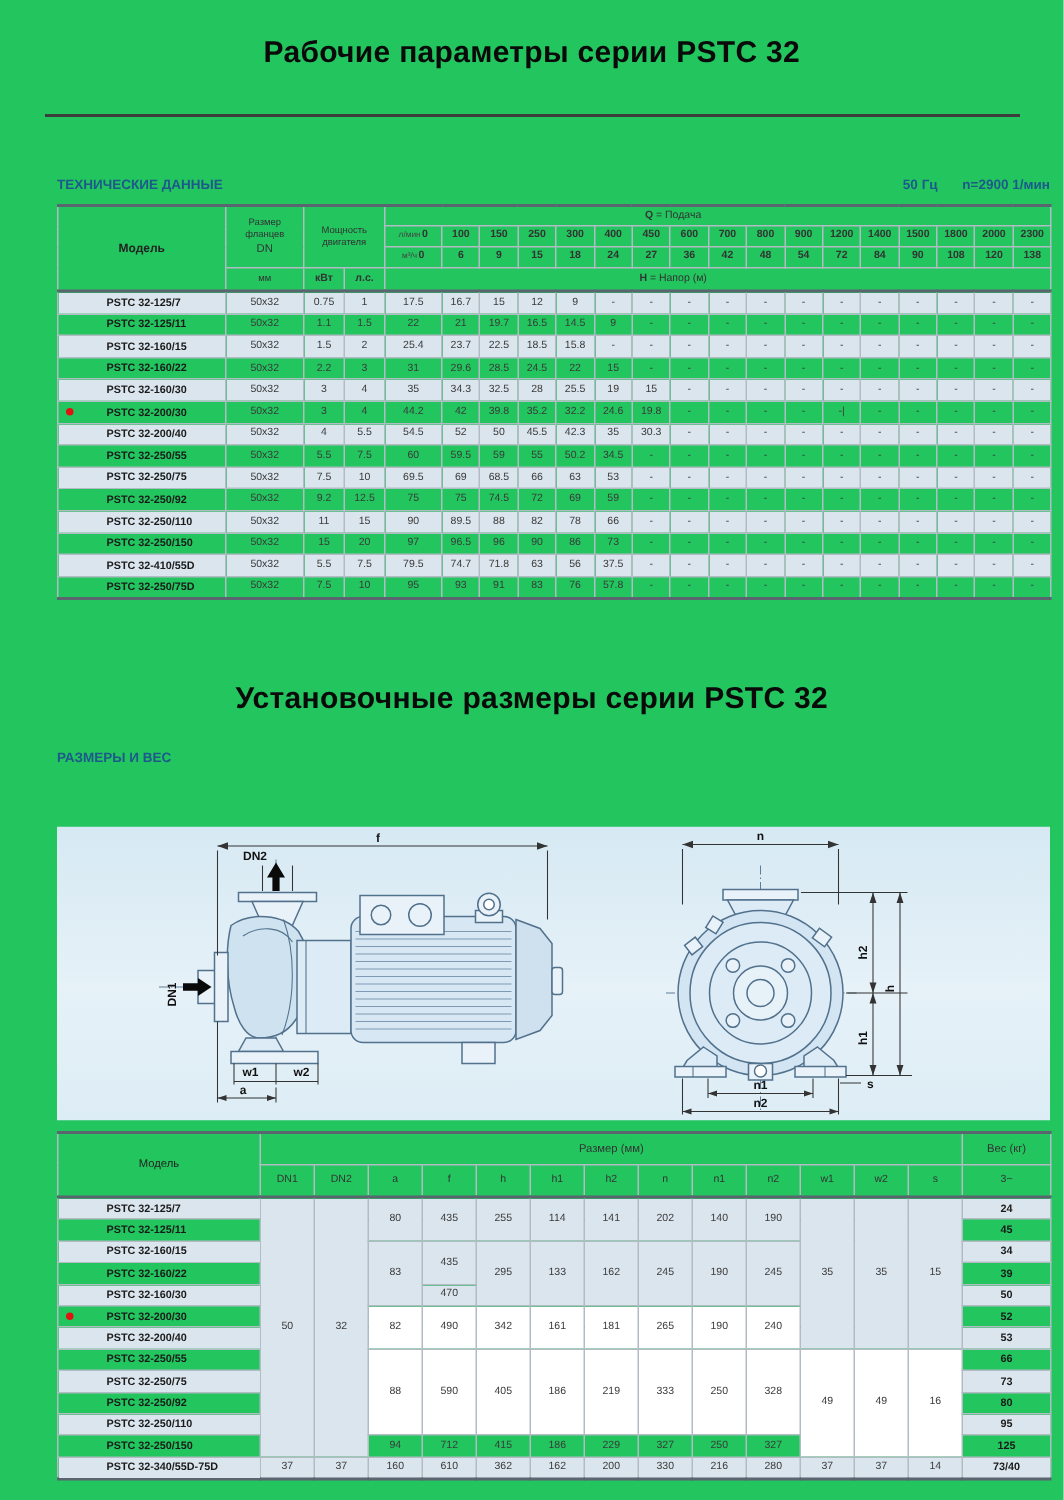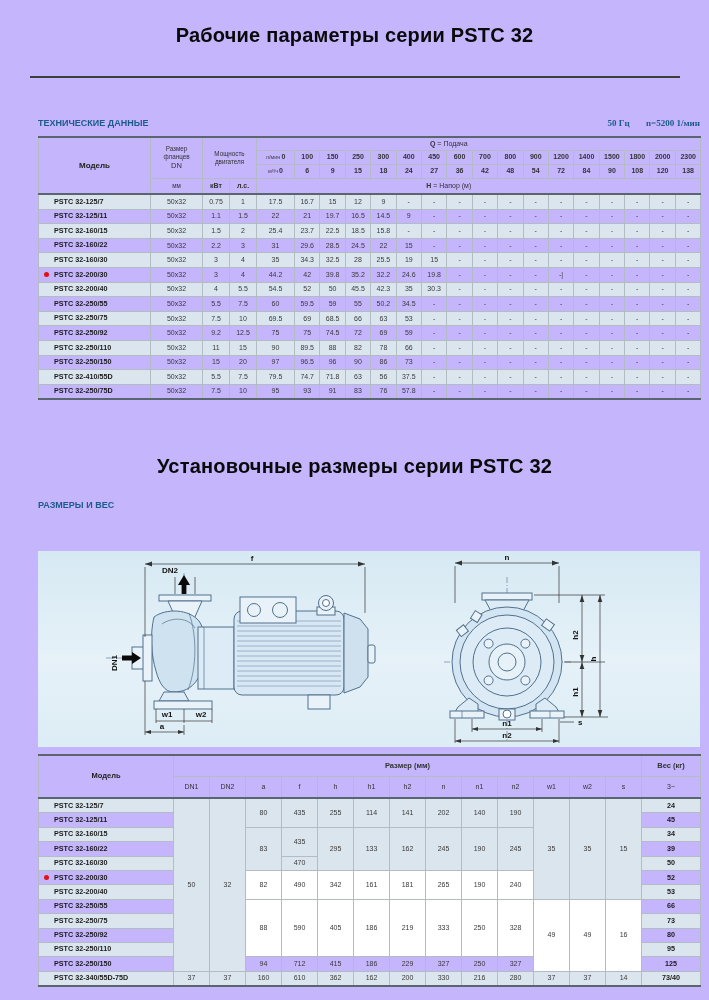--- a/index.html
+++ b/index.html
@@ -1,48 +1,48 @@
 <!DOCTYPE html>
 <html><head>
 <meta charset="utf-8">
 <style>
   html,body{margin:0;padding:0;background:#e8e8e8;}
-  .page{position:relative;width:709px;height:1000px;background:#c4b5fd;overflow:hidden;
+  .page{position:relative;width:709px;height:1000px;background:#22c55e;overflow:hidden;
         font-family:"Liberation Sans",sans-serif;color:#333;}
   .title{position:absolute;left:0;width:100%;text-align:center;font-weight:bold;
          font-size:20px;color:#0a0a0a;letter-spacing:0.2px;}
   .t-main{top:24px;}
   .t-dims{top:455px;}
   .rule{position:absolute;top:76px;left:30px;width:650px;border-top:2px solid #3d3d3d;}
   .sect-bar{position:absolute;left:38px;right:9px;display:flex;justify-content:space-between;
             font-weight:bold;color:#1d5a8b;}
   .bar1{top:118px;font-size:9px;}
   .bar2{top:500px;font-size:9px;}
-  .freq span{margin-left:14px;font-family:Liberation Serif, serif;}
+  .freq span{margin-left:14px;}
   .freq span:first-child{margin-left:0;}
 
   
   .twrap{position:absolute;left:38px;}
   .w1{top:136px;}
   .w2{top:754px;}
   table{border-collapse:collapse;table-layout:fixed;width:662px;font-size:7px;color:#3a3a3a;}
   th,td{border:1px solid #b3bcc4;padding:0 1px;text-align:center;line-height:1.15;
         overflow:hidden;white-space:nowrap;font-weight:normal;}
   table{border-top:2px solid #5a6570;border-bottom:2px solid #5a6570;}
   thead{border-bottom:2px solid #5a6570;}
   thead th{color:#333;}
   .bold{font-weight:bold;}
   .t1 tbody td{height:13.6px;}
   .t1 thead tr.hr1 th{height:12px;}
   .t1 thead tr.hr2 th,.t1 thead tr.hr3 th{height:13px;}
   .t1 thead tr.hr4 th{height:14px;}
   .t2 tbody td{height:13.4px;}
-  .t2 thead tr.hr1 th{height:20px;font-weight:bold;font-size:7.5px;}
+  .t2 thead tr.hr1 th{height:20px;font-weight:normal;font-size:7.5px;}
   .t2 thead tr.hr2 th{height:20px;}
-  td.model{text-align:left;padding-left:15px;position:relative;font-weight:bold;
+  td.model{text-align:left;padding-left:32px;position:relative;font-weight:bold;
            font-size:7.2px;color:#1a1a1a;}
   th.model{font-weight:bold;font-size:8px;color:#222;}
   .dot{position:absolute;left:5px;top:50%;width:5px;height:5px;margin-top:-2.5px;
        border-radius:50%;background:#e01212;}
   tr.stripe td{background:#dbe5ee;}
   td.white{background:#ffffff;}
   .unit{font-size:5.5px;color:#444;margin-right:1px;}
   .qh{text-align:center;}
   .qh span{display:inline-block;transform:translateX(-30px);}
   td.wt{font-weight:bold;color:#1a1a1a;font-size:7.2px;}
@@ -58,21 +58,21 @@
 
 <div class="page">
 
   <div class="title t-main">Рабочие параметры серии PSTC 32</div>
   <div class="rule"></div>
 
   <div class="sect-bar bar1">
     <span>ТЕХНИЧЕСКИЕ ДАННЫЕ</span>
     <span class="freq">
       <span>50 Гц</span>
-      <span>n=5200 1/мин</span>
+      <span>n=2900 1/мин</span>
     </span>
   </div>
 
   <div class="twrap w1">
     <table class="t1">
       <colgroup id="cg1">
           <col style="width: 112px;">
           <col style="width: 52px;">
           <col style="width: 27px;">
           <col style="width: 27px;">

